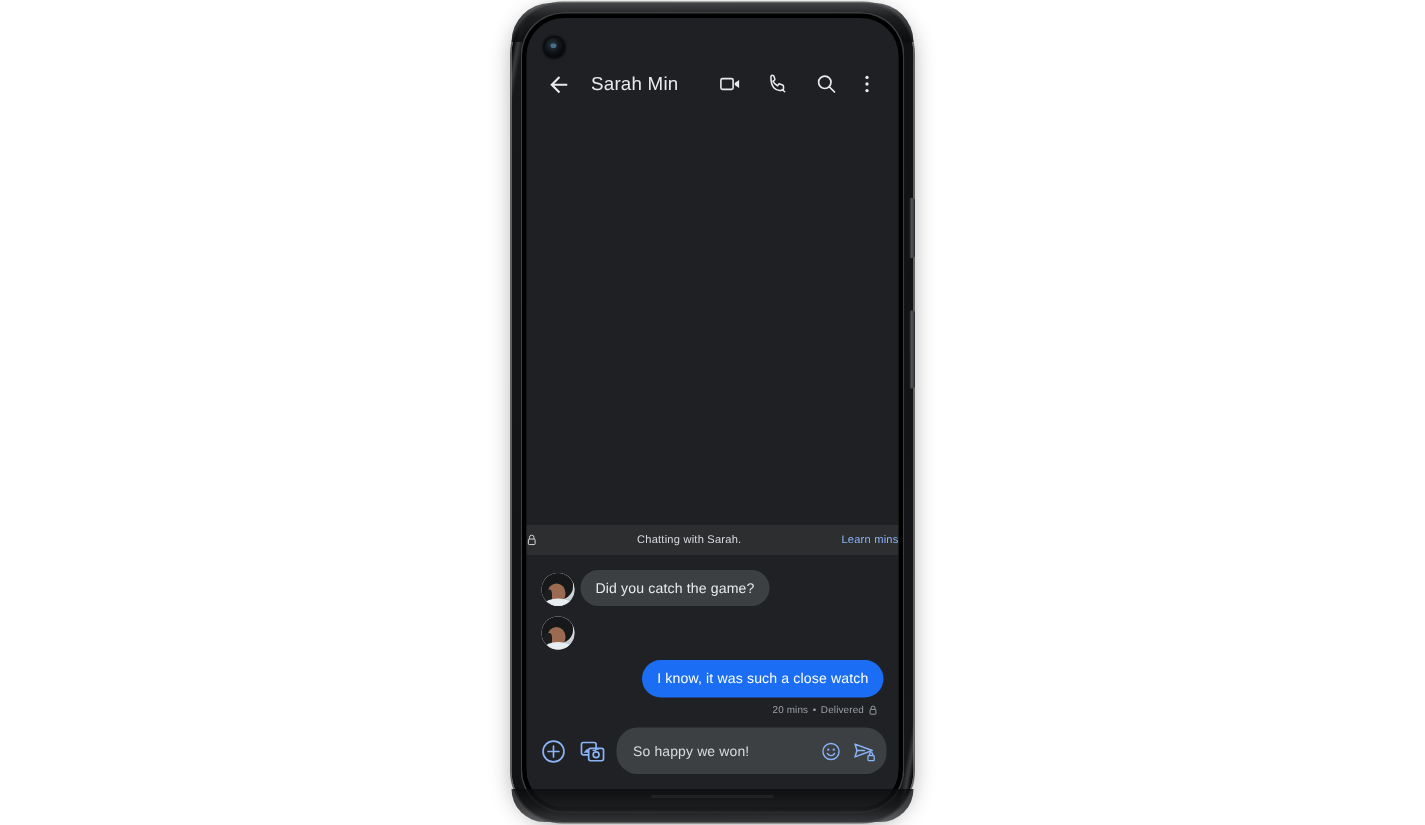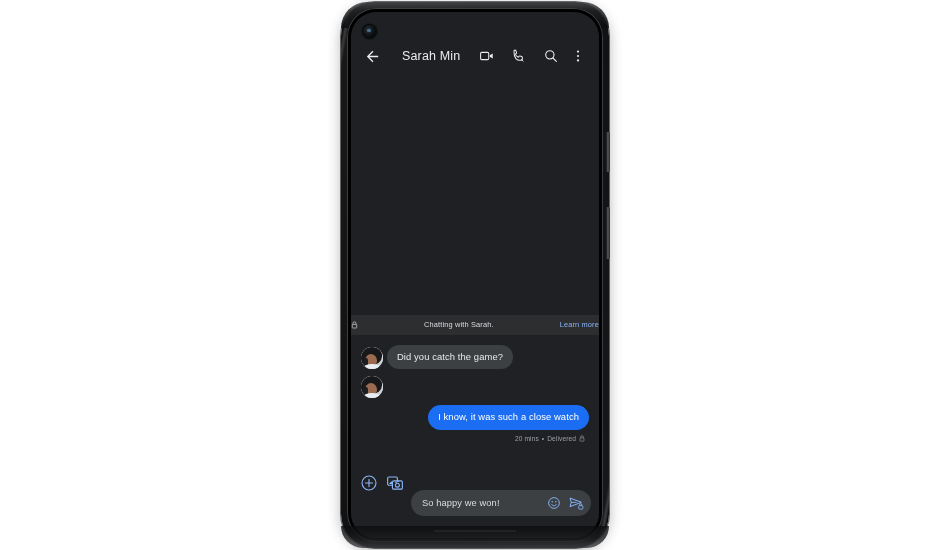--- a/index.html
+++ b/index.html
@@ -125,21 +125,21 @@
     padding: 0 10px 0 11px;
     background: #1f2023;
     gap: 0;
   }
   #back-button {
     width: 20px; height: 20px;
     flex: 0 0 auto;
     display: flex; align-items: center; justify-content: center;
   }
   #contact-name {
-    margin-left: 20px;
+    margin-left: 12px;
     color: #e8eaed;
     font-size: 12.5px;
     letter-spacing: 0.15px;
     white-space: nowrap;
     flex: 0 0 auto;
   }
   #app-bar-actions {
     margin-left: auto;
     display: flex;
     align-items: center;
@@ -284,29 +284,28 @@
     align-items: center;
     gap: 6px;
   }
   .compose-icon {
     flex: 0 0 auto;
     width: 20px; height: 20px;
     display: flex; align-items: center; justify-content: center;
   }
   #compose-field {
     flex: 1 1 auto;
-    height: 26px;
+    height: 31px;
     background: #3c4043;
     border-radius: 14px;
     display: flex;
     align-items: center;
     padding: 0 6px 0 11px;
     gap: 4px;
     min-width: 0;
-    margin-top: 40px;
   }
   #compose-text {
     flex: 1 1 auto;
     color: #dadce0;
     font-size: 9.3px;
     letter-spacing: 0.1px;
     white-space: nowrap;
     overflow: hidden;
   }
   .field-icon {
@@ -397,21 +396,21 @@
 
         <div id="top-spacer"></div>
 
 
         <div id="encryption-banner">
           <svg width="7" height="8" viewBox="0 0 16 20">
             <path d="M4.2 8.6V5.8a3.8 3.8 0 0 1 7.6 0v2.8" fill="none" stroke="#dadce0" stroke-width="1.6"></path>
             <rect x="2.4" y="8.4" width="11.2" height="9.2" rx="1.4" fill="none" stroke="#dadce0" stroke-width="1.6"></rect>
           </svg>
           <span>Chatting with Sarah.</span>
-          <span class="learn-more">Learn more</span>
+          <span class="learn-more">Learn mins</span>
         </div>
 
         <div id="message-list">
 
           <div class="msg-row incoming">
             <div class="avatar">
               <div class="av-bg"></div>
                 <div class="av-hair"></div>
                 <div class="av-face"></div>
               <div class="av-hair2"></div>

